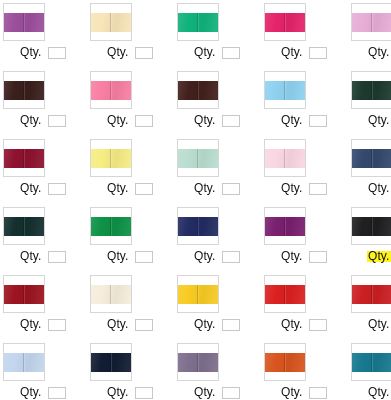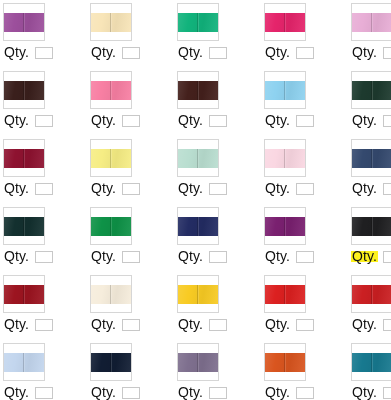--- a/index.html
+++ b/index.html
@@ -93,26 +93,27 @@
     position: absolute;
     left: 1px;
     top: 44px;
     display: flex;
     align-items: center;
     gap: 5px;
     height: 13px;
   }
 
   .qty-label {
-    font-size: 14px;
+    font-size: 12px;
     line-height: 11px;
     color: #111111;
     white-space: nowrap;
     letter-spacing: 0.1px;
     padding: 0 1px;
+    margin-left: 16px;
   }
   .qty-label.highlighted {
     background: #fdf21c;
   }
 
   .qty-input {
     width: 18px;
     height: 12px;
     box-sizing: border-box;
     border: 1px solid #c8c8c8;

